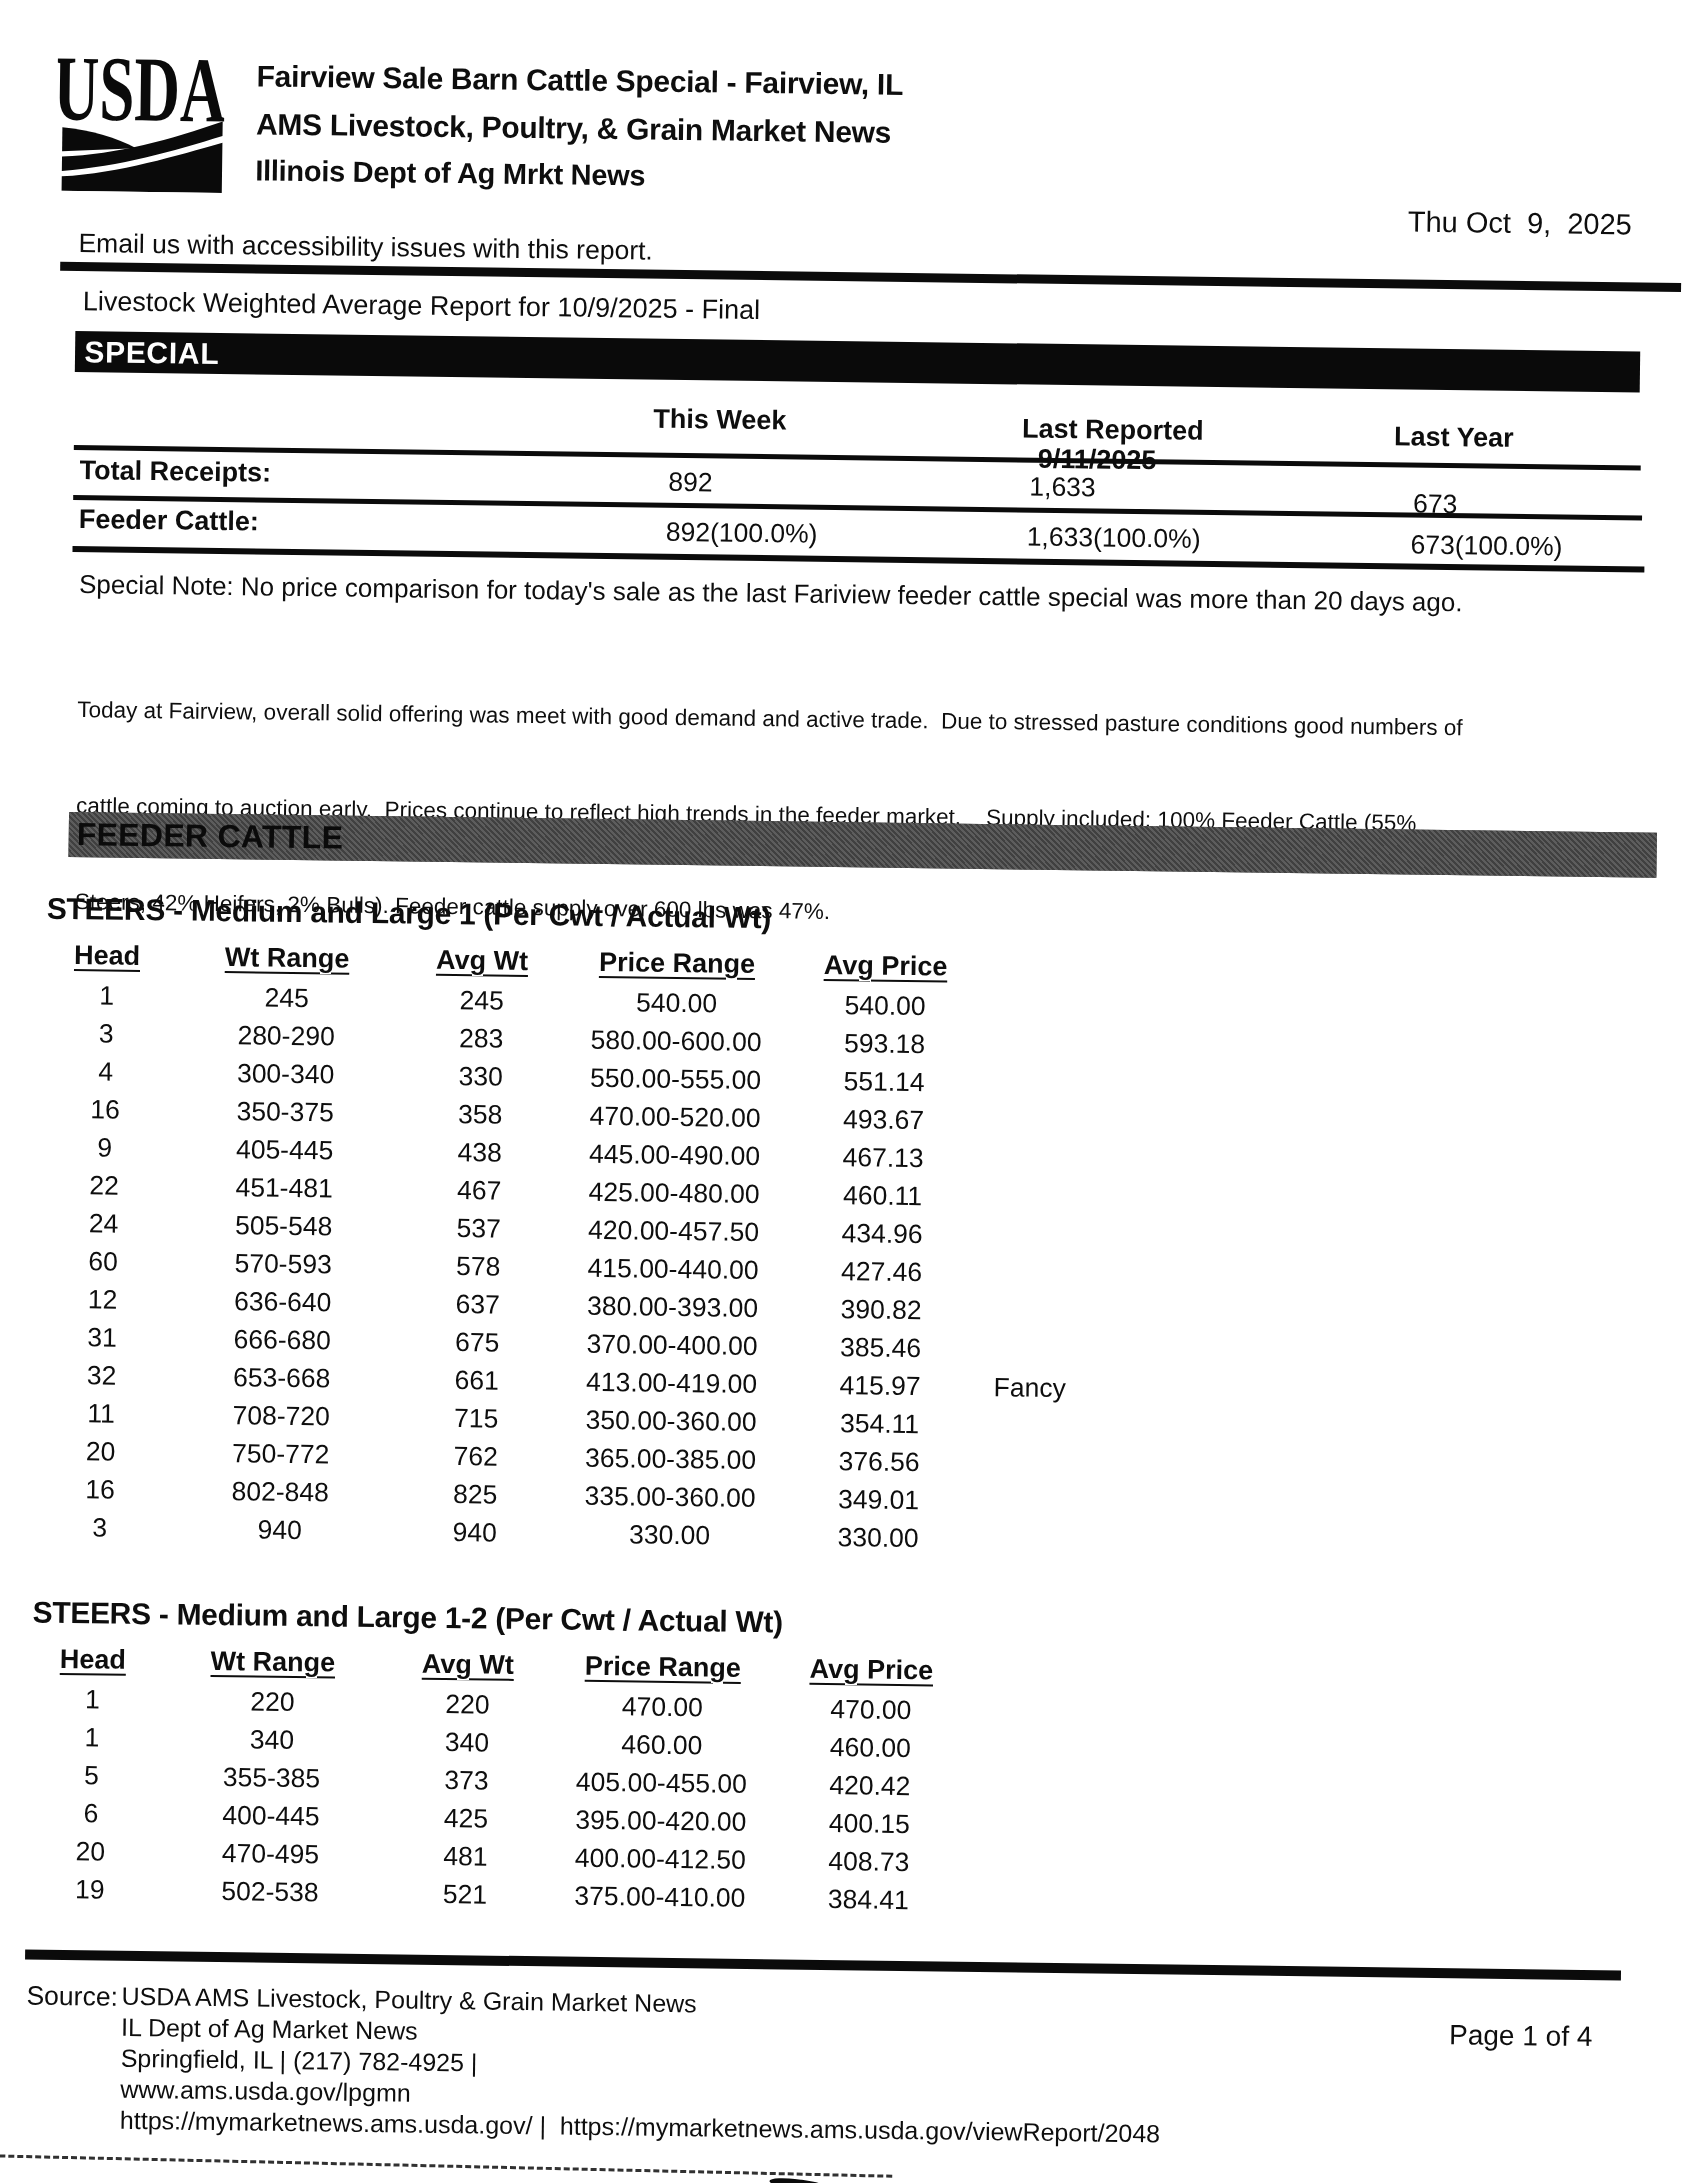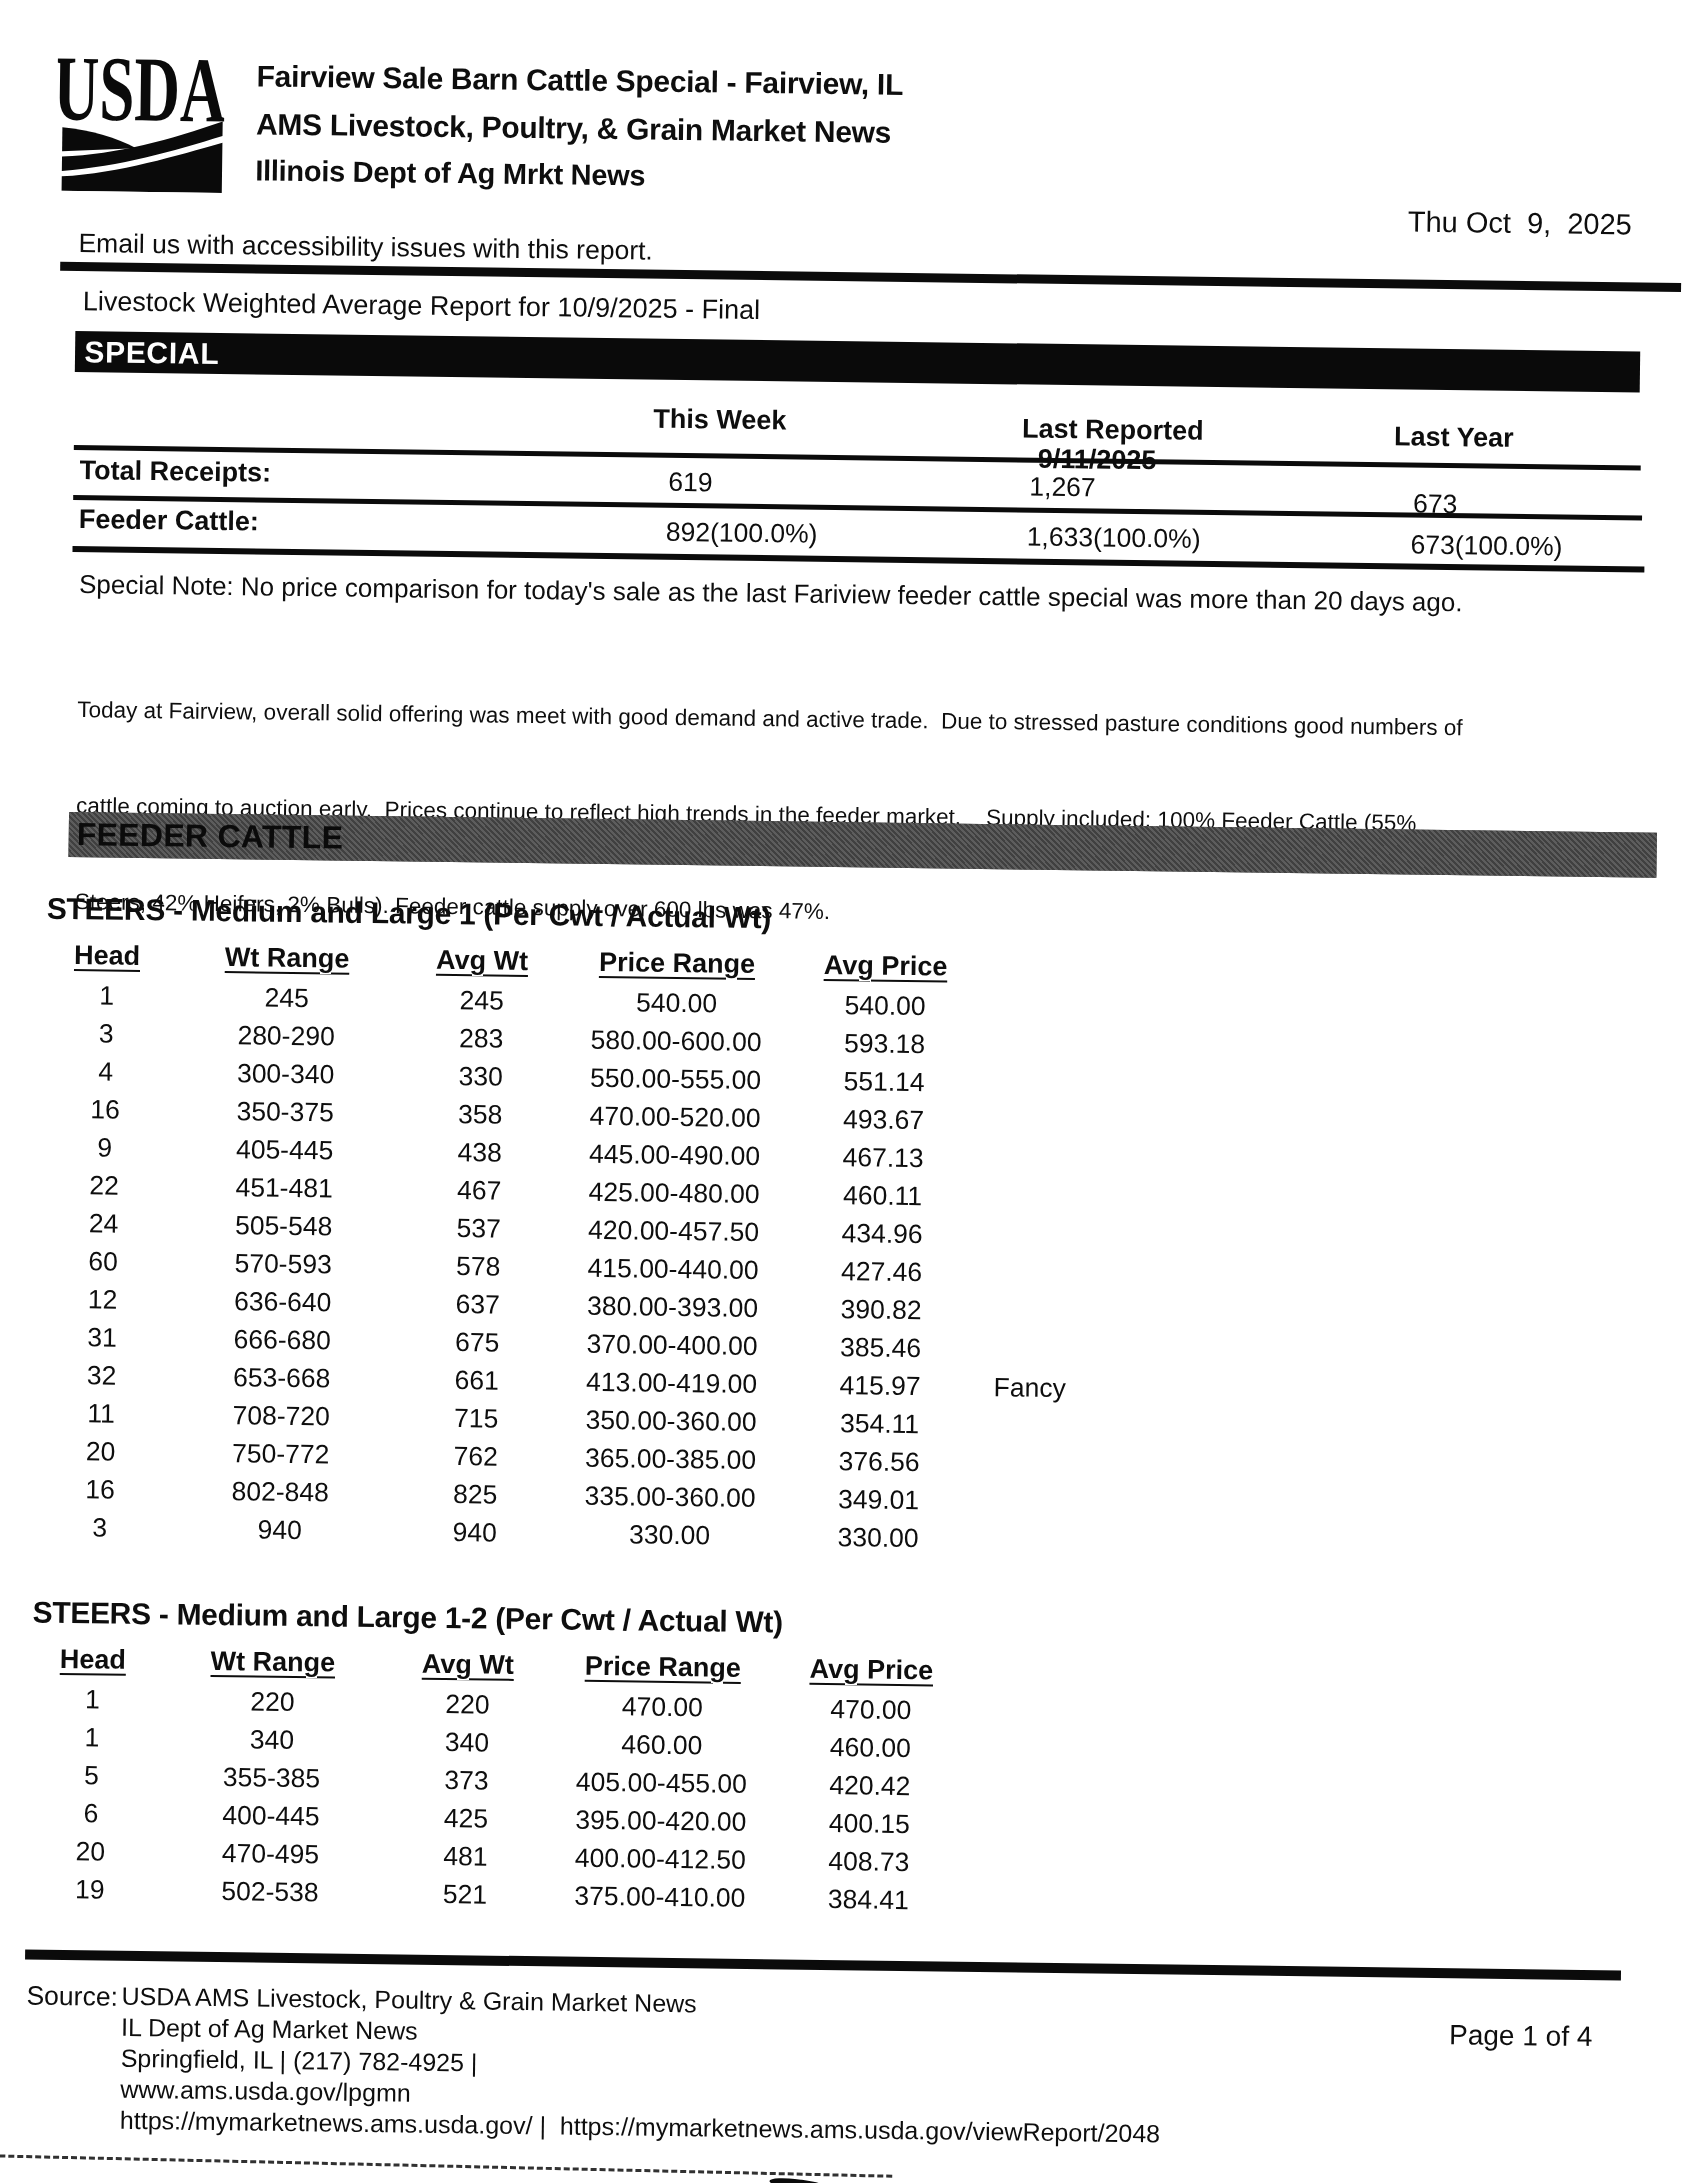--- a/index.html
+++ b/index.html
@@ -91,22 +91,22 @@
   </div>
 
   <div class="abs sum-head" style="left:658px;top:396px;">This Week</div>
   <div class="abs sum-head" style="left:1027px;top:401px;">Last Reported</div>
   <div class="abs sum-head" style="left:1043px;top:431px;">9/11/2025</div>
   <div class="abs sum-head" style="left:1399px;top:404px;">Last Year</div>
 
   <div class="rule rule-a"></div>
 
   <div class="abs sum-label" style="left:85px;top:455px;">Total Receipts:</div>
-  <div class="abs sum-val" style="left:674px;top:459px;">619</div>
-  <div class="abs sum-val" style="left:1035px;top:459px;">1,267</div>
+  <div class="abs sum-val" style="left:674px;top:459px;">892</div>
+  <div class="abs sum-val" style="left:1035px;top:459px;">1,633</div>
   <div class="abs sum-val" style="left:1419px;top:462px;margin-top:9px;">673</div>
 
   <div class="rule rule-b"></div>
 
   <div class="abs sum-label" style="left:85px;top:504px;">Feeder Cattle:</div>
   <div class="abs sum-val" style="left:672px;top:509px;">892(100.0%)</div>
   <div class="abs sum-val" style="left:1033px;top:509px;">1,633(100.0%)</div>
   <div class="abs sum-val" style="left:1417px;top:512px;">673(100.0%)</div>
 
   <div class="rule rule-c"></div>

